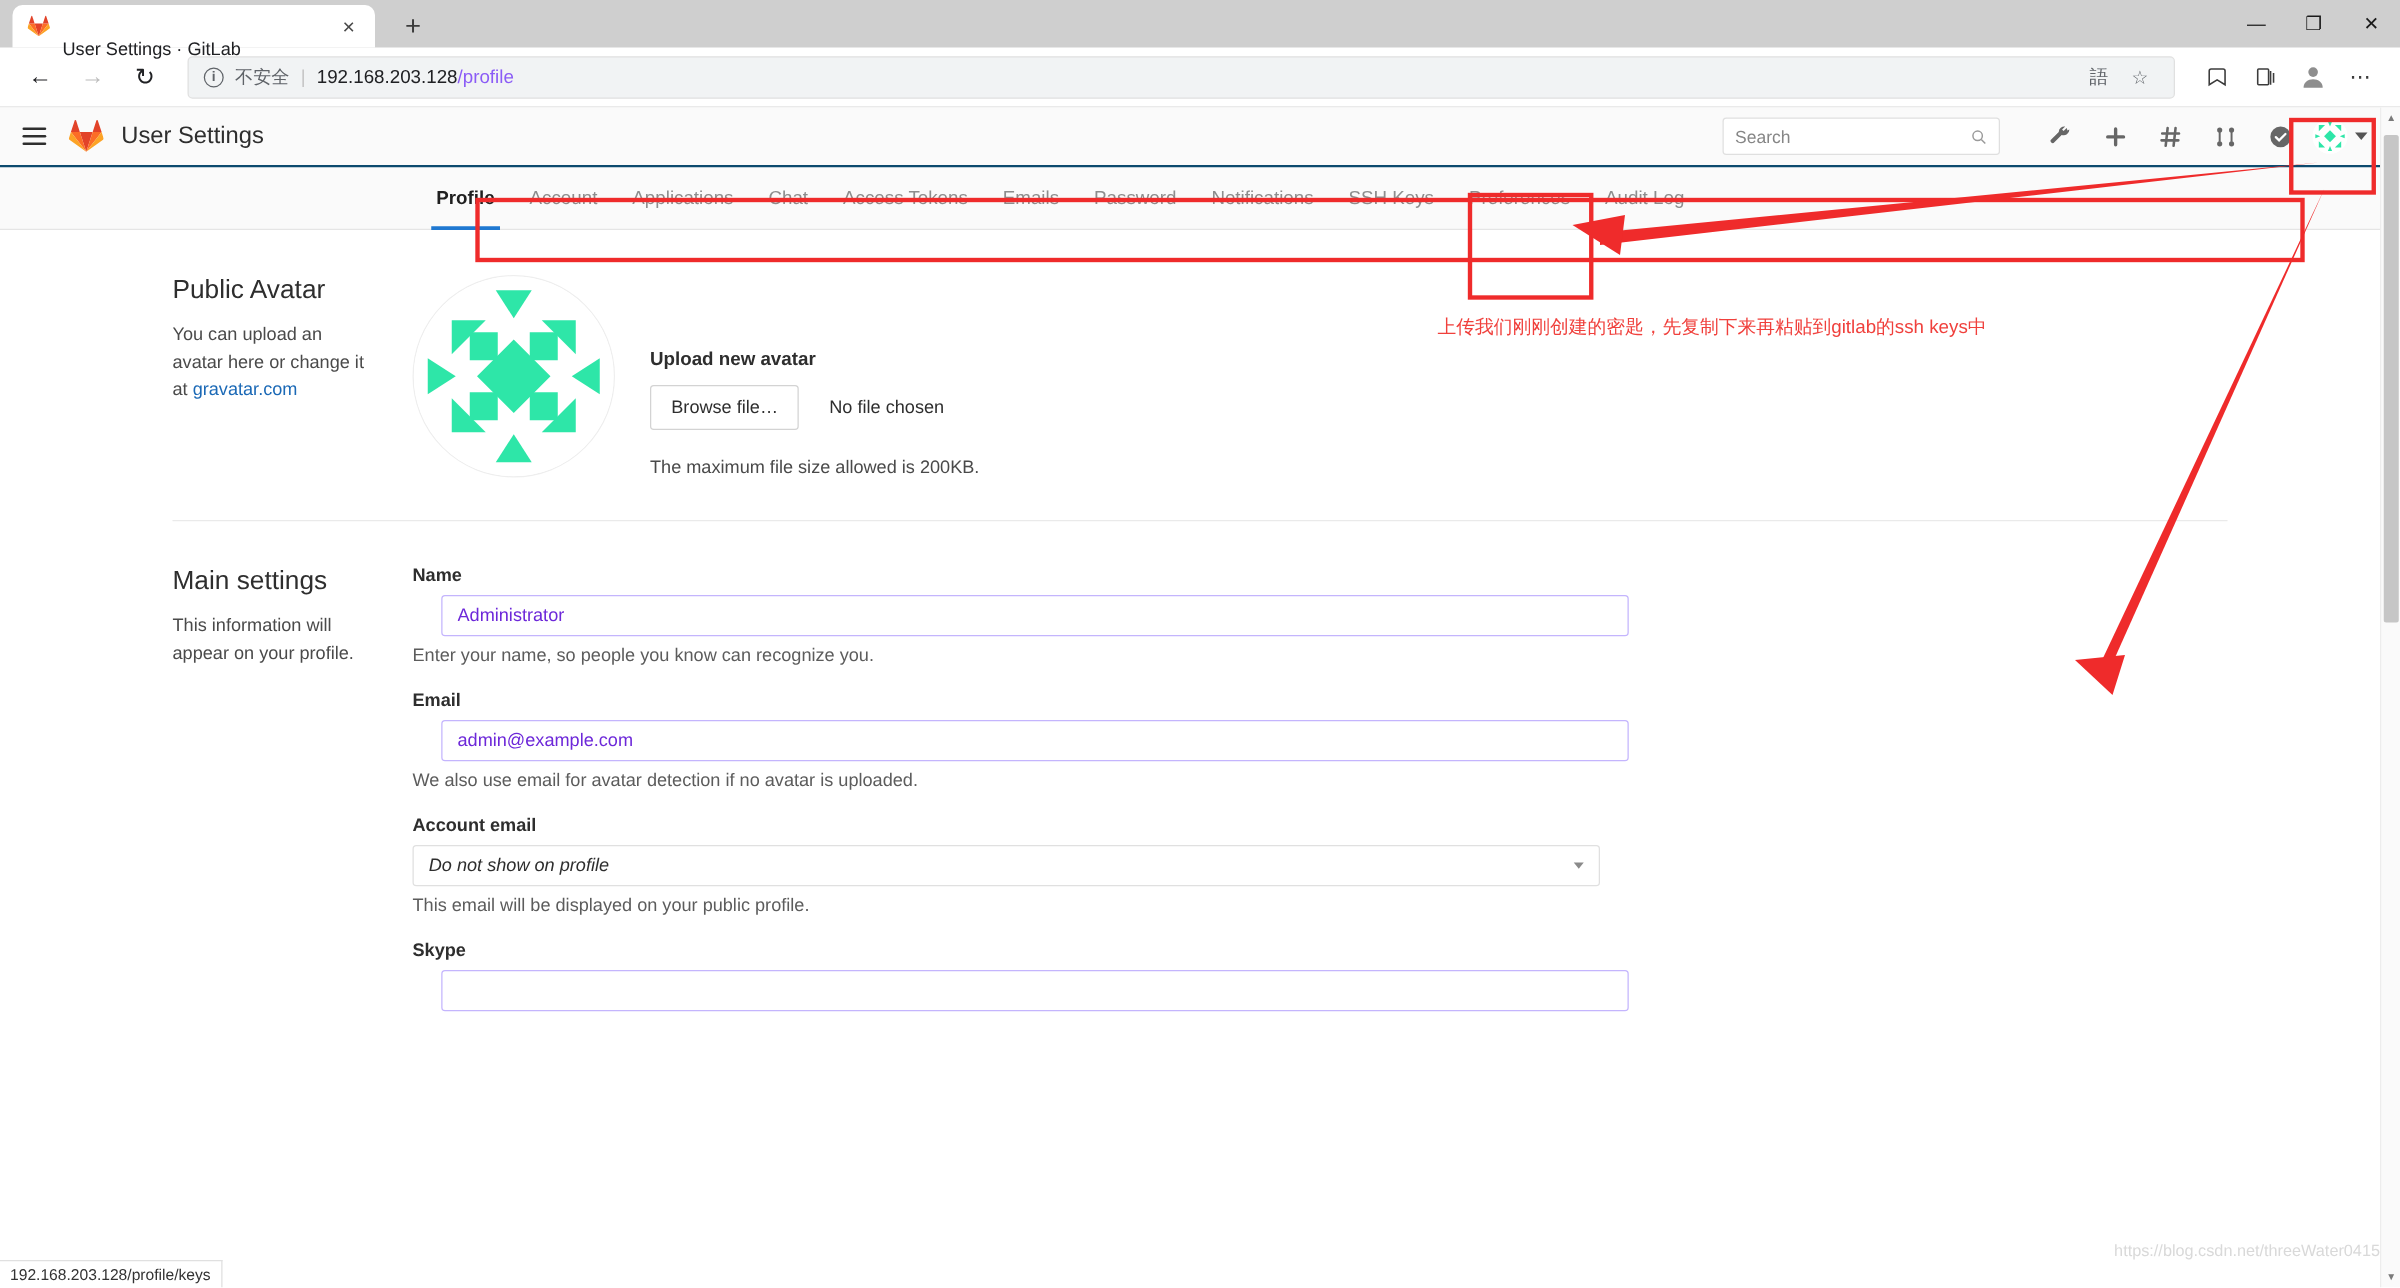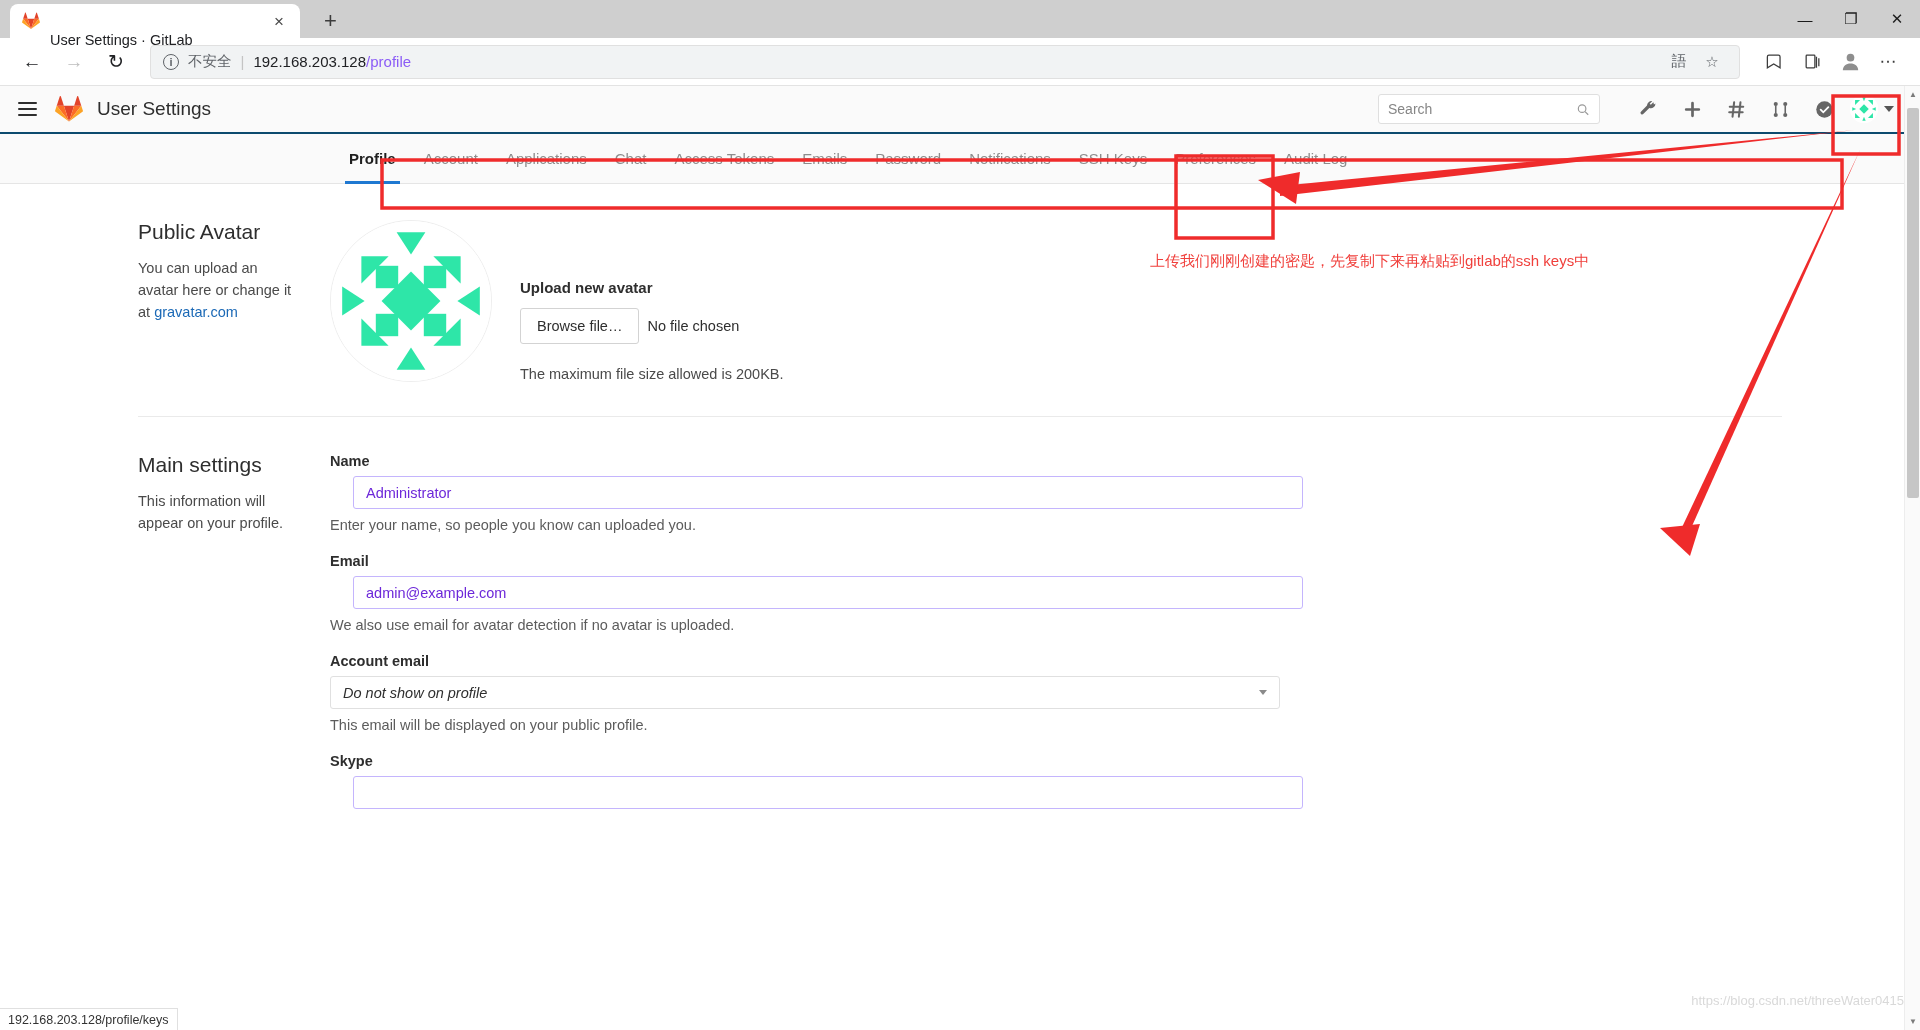--- a/index.html
+++ b/index.html
@@ -101,21 +101,21 @@
   .sec-left { width:330px; padding-left:138px; padding-right:30px; flex:none; }
   .sec-title { font-size:21px; color:#2e2e2e; font-weight:normal; margin-bottom:14px; }
   .sec-desc { font-size:14.5px; color:#4a4a4a; line-height:1.5; }
   .sec-desc a { color:#1b69b6; text-decoration:none; }
   .sec-right { flex:1; display:flex; align-items:flex-end; gap:28px; }
 
   .avatar-big { width:162px; height:162px; border-radius:50%; overflow:hidden;
                 border:1px solid #eee; flex:none; background:#fff; }
   .upload-col { padding-top:6px; }
   .upload-label { font-size:15px; color:#2e2e2e; font-weight:bold; margin-bottom:12px; }
-  .file-row { display:flex; align-items:center; gap:8px; margin-bottom:22px; }
+  .file-row { display:flex; align-items:center; gap:24px; margin-bottom:22px; }
   .browse-btn {
     border:1px solid #d3d3d3; background:#fff; border-radius:3px;
     padding:9px 16px; font-size:14.5px; color:#2e2e2e; cursor:pointer;
     font-family:"Liberation Sans", sans-serif;
   }
   .no-file { font-size:14.5px; color:#2e2e2e; }
   .max-size { font-size:14.5px; color:#4a4a4a; }
 
   .divider { height:1px; background:#eaeaea; margin:34px 138px 0 138px; }
 
@@ -369,21 +369,21 @@
       <div class="sec-left">
         <h2 class="sec-title">Main settings</h2>
         <div class="sec-desc">This information will appear on your profile.</div>
       </div>
       <div class="sec-right">
         <div class="form-col">
 
           <div class="fld">
             <label class="fld-label">Name</label>
             <input class="fld-input" type="text" value="Administrator" style="">
-            <div class="fld-help">Enter your name, so people you know can uploaded you.</div>
+            <div class="fld-help">Enter your name, so people you know can recognize you.</div>
           </div>
 
           <div class="fld">
             <label class="fld-label">Email</label>
             <input class="fld-input" type="text" value="admin@example.com" style="">
             <div class="fld-help">We also use email for avatar detection if no avatar is uploaded.</div>
           </div>
 
           <div class="fld">
             <label class="fld-label">Account email</label>

